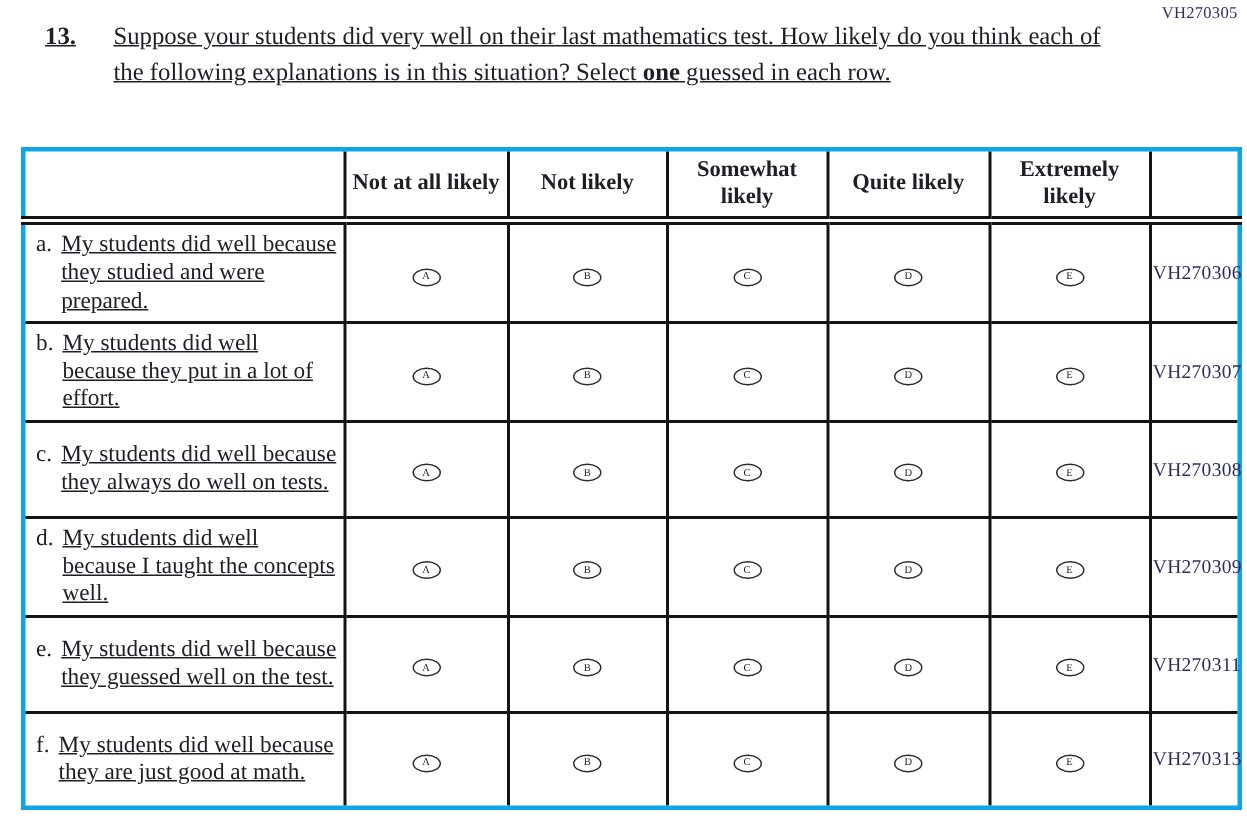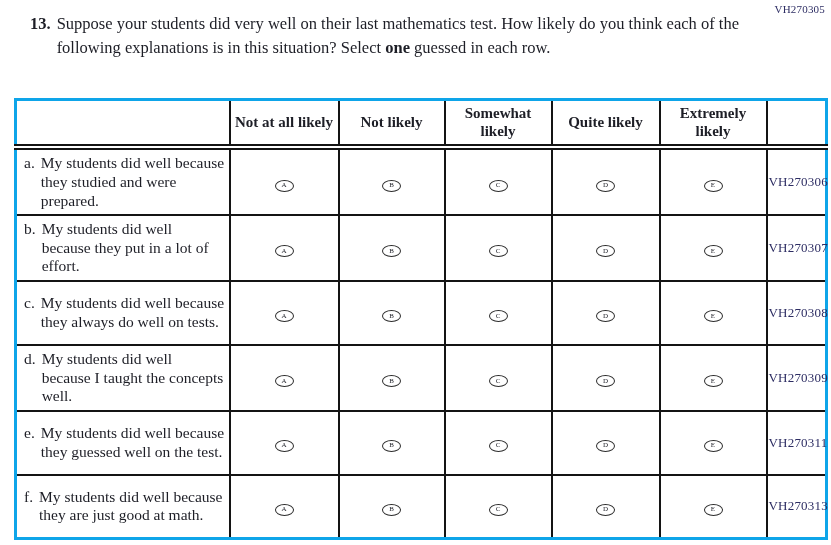--- a/index.html
+++ b/index.html
@@ -17,22 +17,22 @@
   .page-code {
     position: absolute; top: 3px; right: 6px;
     font-size: 11px; color: #2d2d63;
     letter-spacing: 0.2px;
   }
 
   
   .question-block {
     position: absolute; top: 12px; left: 30px;
     width: 712px;
-    display: flex; gap: 6px;
-    font-size: 16.5px; line-height: 1.45;
+    display: flex; gap: 25px;
+    font-size: 16.5px; line-height: 1.45; text-decoration: underline;
   }
   .q-number { font-weight: bold; flex: 0 0 auto; }
   .q-text { flex: 1; }
   .q-bold { font-weight: bold; }
 
   
   table.matrix {
     position: absolute; top: 98px; left: 14px;
     width: 811px;
     border-collapse: collapse;
@@ -49,21 +49,21 @@
     text-align: center;
     padding: 4px 2px;
     line-height: 1.18;
     height: 41px;
   }
   .matrix tbody td { height: 64px; }
 
   .stmt-cell { padding: 4px 4px 4px 7px; }
   .stmt { display: flex; gap: 6px; font-size: 15.5px; line-height: 1.2; }
   .stmt-letter { flex: 0 0 auto; }
-  .stmt-text { flex: 1; }
+  .stmt-text { flex: 1; text-decoration: underline; }
 
   .bubble-cell { text-align: center; }
   .bubble {
     display: inline-flex;
     width: 19px; height: 12px;
     border: 1.2px solid #2b2b2b;
     border-radius: 50%;
     align-items: center; justify-content: center;
     font-size: 7px; line-height: 1;
     color: #1d1e26;

